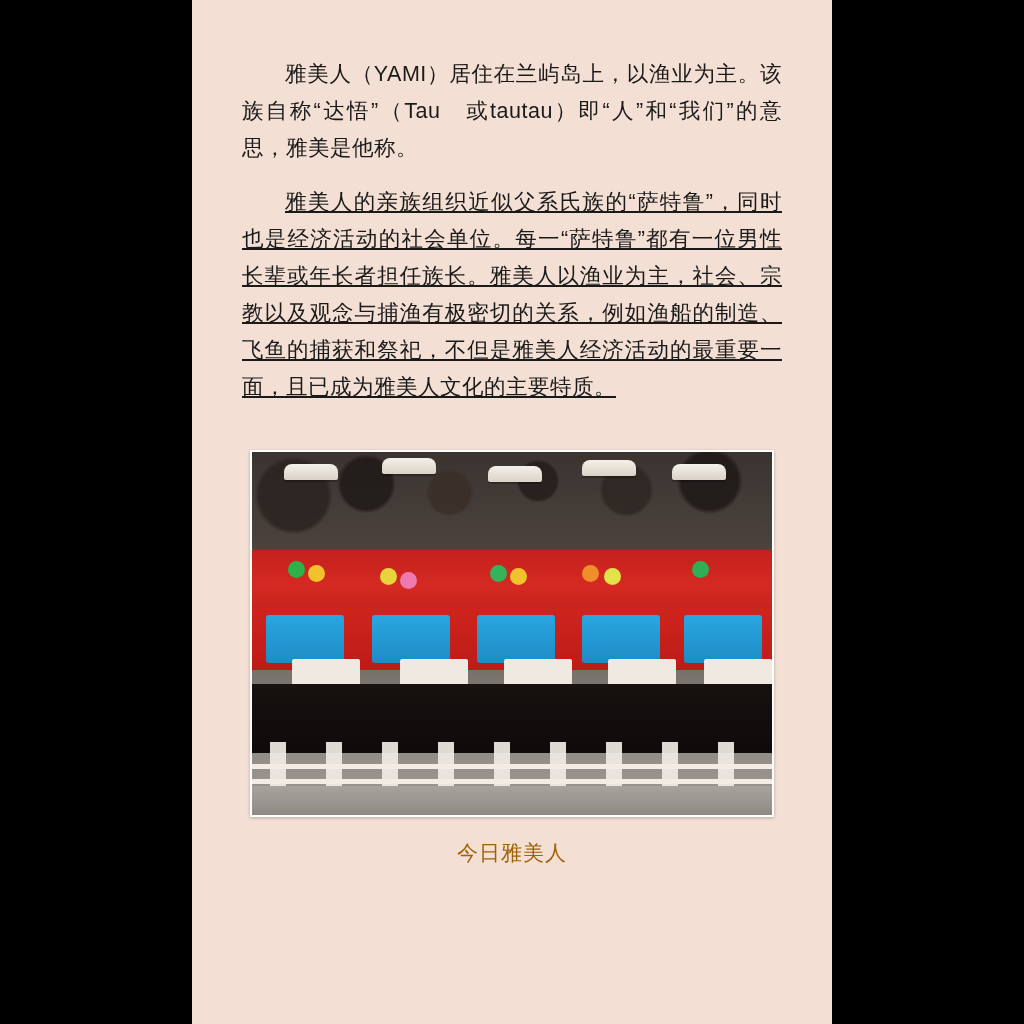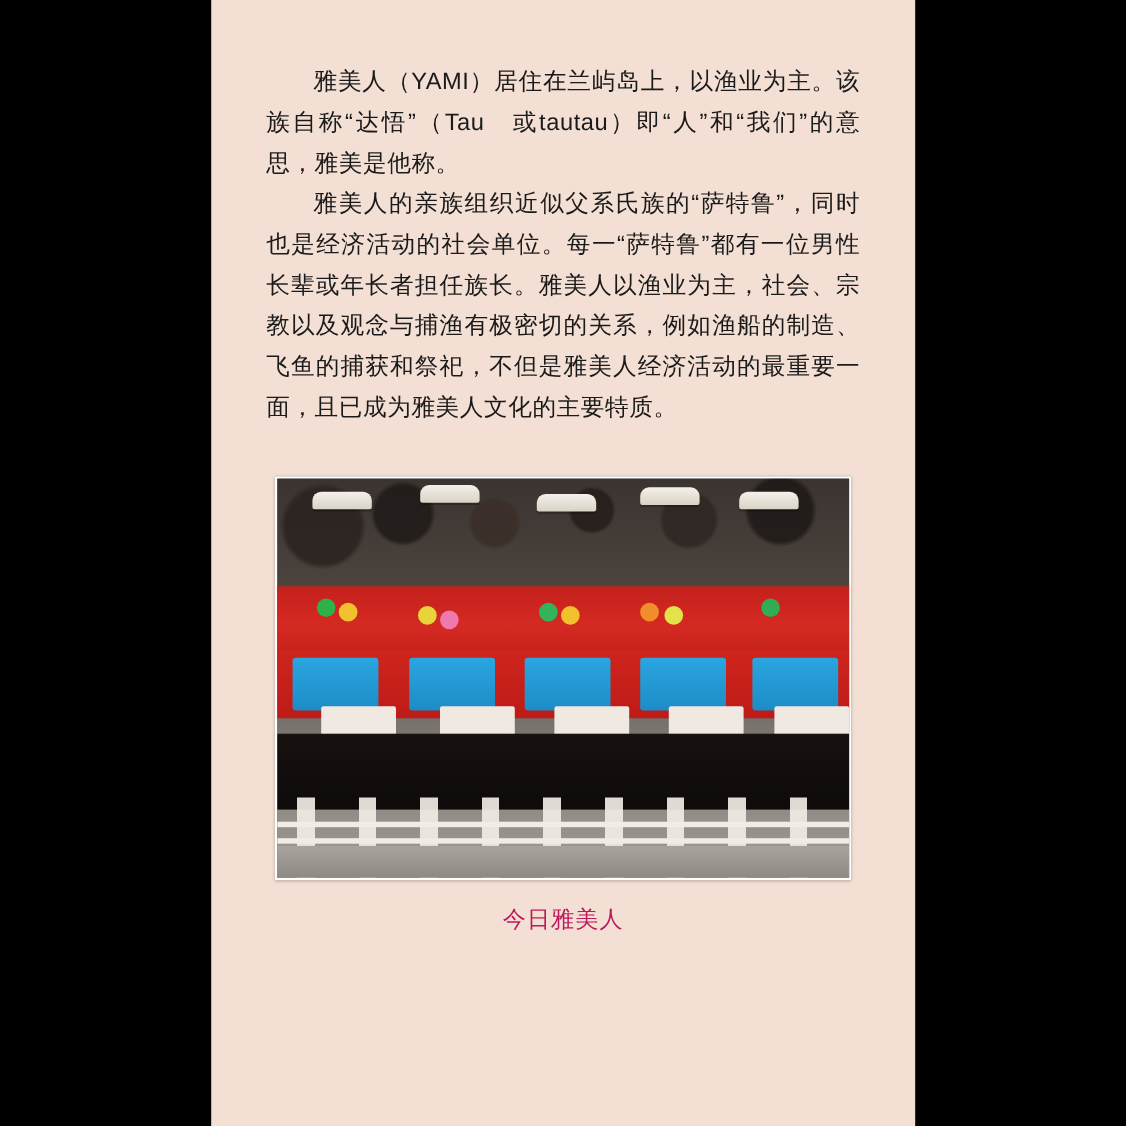--- a/index.html
+++ b/index.html
@@ -47,21 +47,22 @@
   .para {
     color: #1a1a1a;
     font-size: 21.5px;
     line-height: 37px;
     text-indent: 2em;
     text-align: justify;
     margin: 0;
     letter-spacing: 0.5px;
   }
   .para + .para {
-    margin-top: 0;
+    margin-top: 17px;
+    text-decoration: underline;
   }
   #figure {
     margin-top: 44px;
     display: flex;
     flex-direction: column;
     align-items: center;
   }
   #figure-image {
     width: 520px;
     height: 363px;
@@ -130,21 +131,21 @@
     position: absolute; width: 17px; height: 17px; border-radius: 50%;
   }
   .ph-hat {
     position: absolute; width: 54px; height: 16px; border-radius: 8px 8px 2px 2px;
     background: linear-gradient(180deg,#f4f1ea 0%, #d9d2c6 100%);
     box-shadow: 0 2px 0 rgba(0,0,0,.25);
   }
   #figure-caption {
     margin-top: 22px;
     font-size: 21px;
-    color: #be185d;
+    color: #a16207;
     letter-spacing: 1px;
   }
 </style>
 </head>
 <body>
 
 <div id="app-frame">
 
 
   <div id="content">

